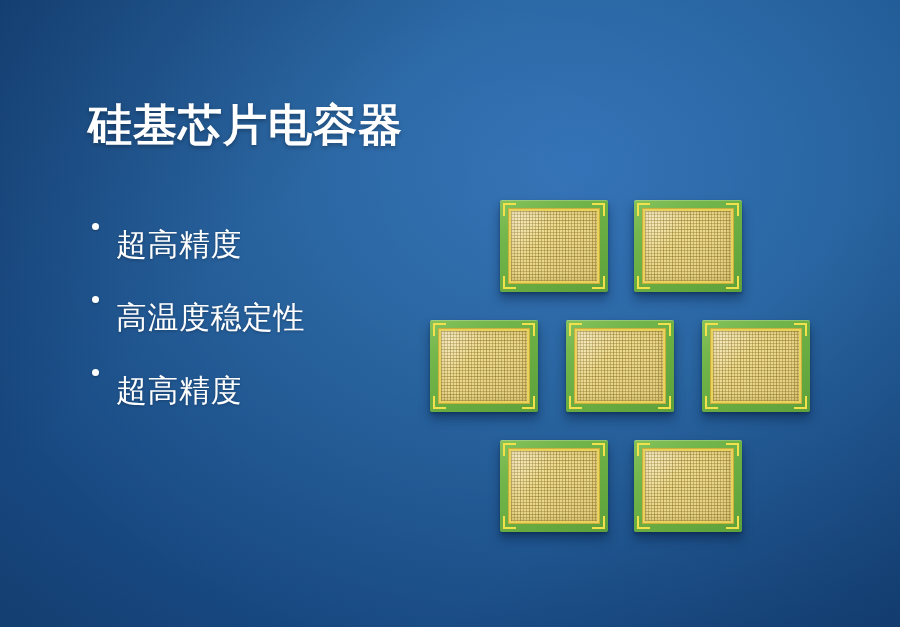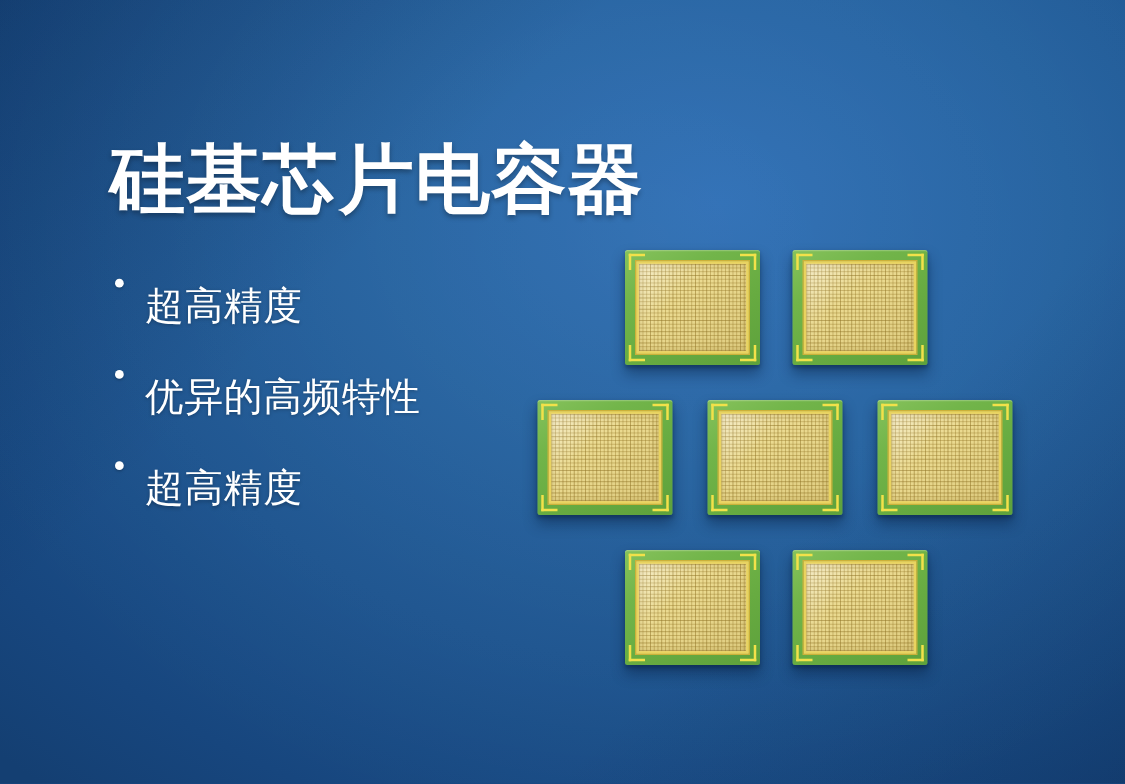--- a/index.html
+++ b/index.html
@@ -25,21 +25,21 @@
       radial-gradient(ellipse 1100px 900px at 58% 30%, rgba(255,255,255,0.055) 0%, rgba(255,255,255,0.0) 55%),
       linear-gradient(135deg, rgba(6,30,66,0.30) 0%, rgba(6,30,66,0.0) 32%, rgba(6,30,66,0.0) 70%, rgba(6,30,66,0.26) 100%);
     pointer-events: none;
   }
 
   
   #title {
     position: absolute;
     left: 88px;
     top: 72px;
-    font-size: 60px;
+    font-size: 44px;
     line-height: 1.08;
     font-weight: 700;
     color: #ffffff;
     letter-spacing: 1px;
     text-shadow: 0 2px 4px rgba(0,0,0,0.30);
     white-space: nowrap;
   }
 
   
   #bullets {
@@ -146,21 +146,21 @@
   <div id="bullets">
 
     <div class="bullet-row">
       <span class="bullet-dot"></span>
       <span class="bullet-text">超高精度</span>
     </div>
 
 
     <div class="bullet-row">
       <span class="bullet-dot"></span>
-      <span class="bullet-text">优异的高频特性</span>
+      <span class="bullet-text">高温度稳定性</span>
     </div>
 
 
     <div class="bullet-row">
       <span class="bullet-dot"></span>
       <span class="bullet-text">超高精度</span>
     </div>
 
   </div>
 

